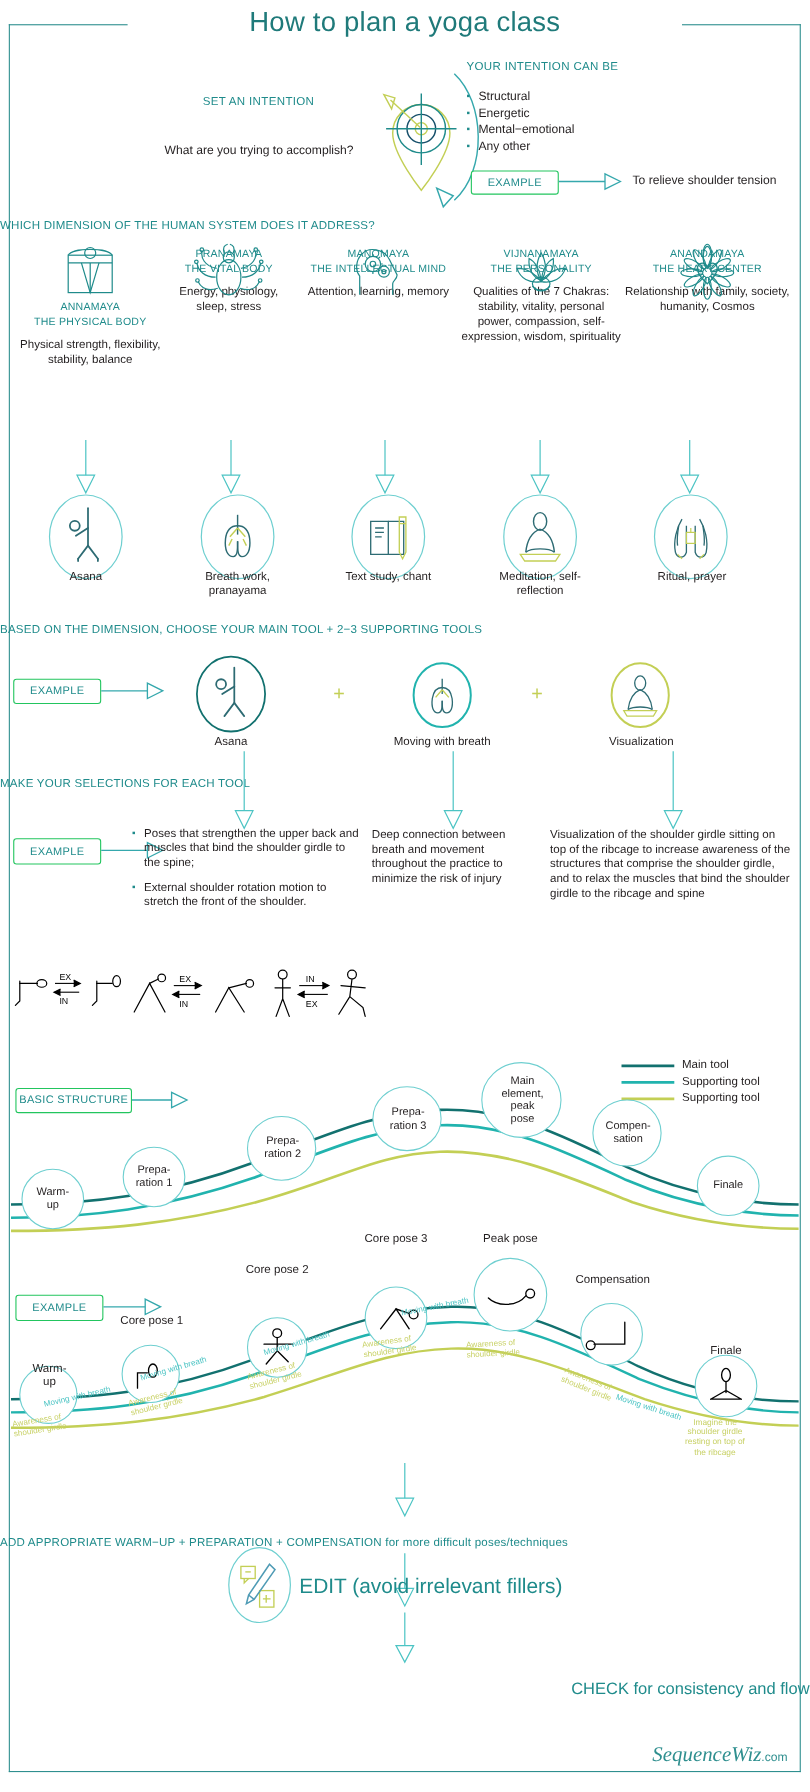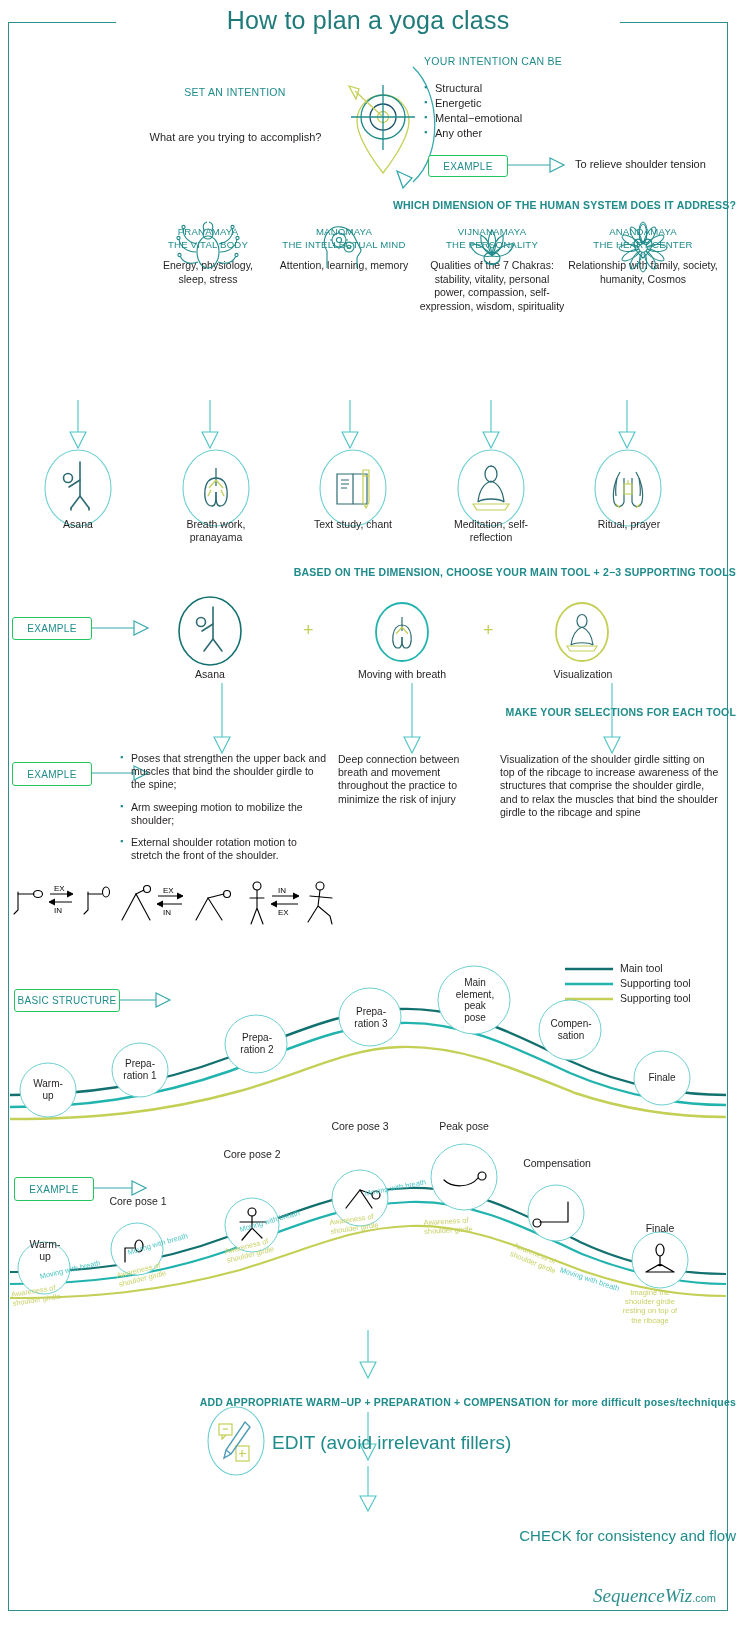--- a/index.html
+++ b/index.html
@@ -16,21 +16,21 @@
   .frame-left,.frame-right{position:absolute;top:22px;bottom:18px;width:1px;background:#2f8f8f;}
   .frame-left{left:8px;} .frame-right{right:8px;}
   .frame-bottom{position:absolute;left:8px;right:8px;bottom:18px;height:1px;background:#2f8f8f;}
   .frame-top-l{position:absolute;left:8px;top:22px;height:1px;background:#2f8f8f;width:108px;}
   .frame-top-r{position:absolute;right:8px;top:22px;height:1px;background:#2f8f8f;width:108px;}
 
   .title{
     position:absolute;left:0;right:0;top:6px;text-align:center;
     font-size:25px;color:#1f7a7a;letter-spacing:.2px;font-weight:400;
   }
-  .sec-head{position:absolute;left:0;right:0;text-align:right;color:#1f8b8b;font-size:10.5px;letter-spacing:.2px;font-weight:bold;}
+  .sec-head{position:absolute;left:0;right:0;text-align:left;color:#1f8b8b;font-size:10.5px;letter-spacing:.2px;}
 
   .lbl{position:absolute;font-size:11px;color:#231f20;}
   .teal{color:#1f8b8b;}
 
   
   .pill{
     position:absolute;border:1px solid #22c55e;border-radius:3px;
     color:#1f8b8b;font-size:10px;letter-spacing:.3px;
     display:flex;align-items:center;justify-content:center;
     background:#fff;
@@ -114,20 +114,37 @@
 
   <div class="pill" style="left:428px;top:155px;width:78px;height:20px;">EXAMPLE</div>
   <svg class="sv" style="left:508px;top:155px;" width="62" height="20">
     <line x1="0" y1="10" x2="42" y2="10" stroke="#35a8ad" stroke-width="1.2"></line>
     <path d="M42 3 L56 10 L42 17 Z" fill="none" stroke="#35a8ad" stroke-width="1.2"></path>
   </svg>
   <div class="lbl" style="left:575px;top:158px;">To relieve shoulder tension</div>
 
   <div class="sec-head" style="top:199px;">WHICH DIMENSION OF THE HUMAN SYSTEM DOES IT ADDRESS?</div>
 
+  <div style="position:absolute;left:18px;top:222px;width:128px;">
+    <svg width="128" height="48" viewBox="0 0 128 48" style="position:relative;display:block;margin:0 auto;">
+      <g stroke="#1f8b8b" stroke-width="1.1" fill="none">
+        <rect x="44" y="10" width="40" height="34"></rect>
+        <path d="M44 17 H84"></path>
+        <circle cx="64" cy="8" r="5"></circle>
+        <path d="M56 17 L64 44 L72 17"></path>
+        <path d="M64 17 V44"></path>
+        <path d="M44 10 C48 3 80 3 84 10"></path>
+      </g>
+    </svg>
+    <div class="dimname" style="margin-top:4px;">
+      <div>ANNAMAYA</div>
+      <div>THE PHYSICAL BODY</div>
+    </div>
+    <div class="dimdesc" style="margin-top:8px;">Physical strength, flexibility, stability, balance</div>
+  </div>
 
   <div style="position:absolute;left:148px;top:222px;width:120px;">
     <svg width="120" height="48" viewBox="0 0 120 48" style="display:block;margin:0 auto;">
       <g stroke="#1f8b8b" stroke-width="1.1" fill="none">
         <ellipse cx="60" cy="30" rx="11" ry="16"></ellipse>
         <circle cx="60" cy="12" r="5"></circle>
         <path d="M49 22 C38 20 34 12 36 6"></path>
           <circle cx="35.5" cy="5" r="1.6"></circle>
         <path d="M71 22 C82 20 86 12 84 6"></path>
           <circle cx="84.5" cy="5" r="1.6"></circle>
@@ -378,21 +395,20 @@
 
   <div class="pill" style="left:12px;top:762px;width:78px;height:22px;">EXAMPLE</div>
   <svg class="sv" style="left:92px;top:762px;" width="62" height="22">
     <line x1="0" y1="11" x2="42" y2="11" stroke="#35a8ad" stroke-width="1.2"></line>
     <path d="M42 4 L56 11 L42 18 Z" fill="none" stroke="#35a8ad" stroke-width="1.2"></path>
   </svg>
 
   <div class="bullets" style="left:120px;top:752px;width:210px;">
     <ul>
       <li>Poses that strengthen the upper back and muscles that bind the shoulder girdle to the spine;</li>
-      <li>Arm sweeping motion to mobilize the shoulder;</li>
       <li>External shoulder rotation motion to stretch the front of the shoulder.</li>
     </ul>
   </div>
 
   <div class="para" style="left:500px;top:753px;width:222px;">Visualization of the shoulder girdle sitting on top of the ribcage to increase awareness of the structures that comprise the shoulder girdle, and to relax the muscles that bind the shoulder girdle to the ribcage and spine</div>
 
   <div class="para" style="left:338px;top:753px;width:145px;">Deep connection between breath and movement throughout the practice to minimize the risk of injury</div>
 
   <svg class="sv" style="left:10px;top:880px;" width="340" height="56" viewBox="0 0 340 56">
     <g stroke="#000" stroke-width="1.1" fill="none" stroke-linecap="round">

